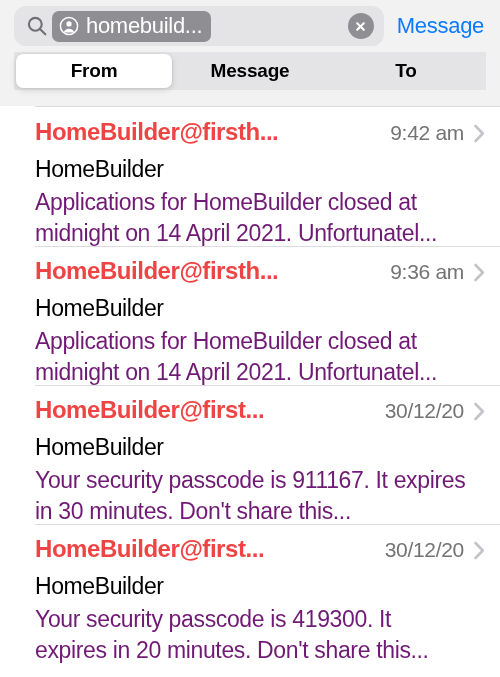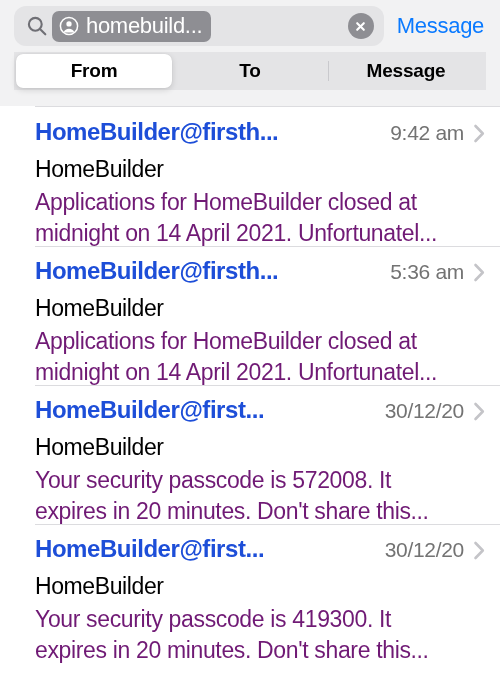--- a/index.html
+++ b/index.html
@@ -204,21 +204,21 @@
   .row-top {
     display: flex;
     align-items: baseline;
     justify-content: space-between;
     gap: 8px;
   }
 
   .sender {
     font-size: 24px;
     font-weight: 700;
-    color: #1d4ed8;
+    color: #ef4444;
     letter-spacing: -0.45px;
     white-space: nowrap;
     overflow: hidden;
     line-height: 1.18;
   }
 
   .row-meta {
     display: flex;
     align-items: center;
     flex: 0 0 auto;
@@ -299,22 +299,22 @@
             <line x1="10.8" y1="4.2" x2="4.2" y2="10.8" stroke="#ffffff" stroke-width="2.1" stroke-linecap="round"></line>
           </svg>
         </span>
       </div>
 
       <button class="cancel-button">Message</button>
     </div>
 
     <div class="segmented">
       <button class="segment selected">From</button>
+      <button class="segment divider-left">Message</button>
       <button class="segment">To</button>
-      <button class="segment divider-left">Message</button>
     </div>
   </div>
 
   <div class="list">
 
     <div class="row">
       <div class="row-top">
         <div class="sender">HomeBuilder@firsth...</div>
         <div class="row-meta">
           <span class="timestamp">9:42 am</span>
@@ -326,21 +326,21 @@
         </div>
       </div>
       <div class="subject">HomeBuilder</div>
       <div class="snippet">Applications for HomeBuilder closed at midnight on 14 April 2021. Unfortunatel...</div>
     </div>
 
     <div class="row">
       <div class="row-top">
         <div class="sender">HomeBuilder@firsth...</div>
         <div class="row-meta">
-          <span class="timestamp">5:36 am</span>
+          <span class="timestamp">9:36 am</span>
           <span class="chevron">
             <svg width="13" height="21" viewBox="0 0 13 21" fill="none">
               <polyline points="2.5,3 9.8,10.5 2.5,18" stroke="#c4c4c8" stroke-width="2.6" stroke-linecap="round" stroke-linejoin="round"></polyline>
             </svg>
           </span>
         </div>
       </div>
       <div class="subject">HomeBuilder</div>
       <div class="snippet">Applications for HomeBuilder closed at midnight on 14 April 2021. Unfortunatel...</div>
     </div>
@@ -351,21 +351,21 @@
         <div class="row-meta">
           <span class="timestamp">30/12/20</span>
           <span class="chevron">
             <svg width="13" height="21" viewBox="0 0 13 21" fill="none">
               <polyline points="2.5,3 9.8,10.5 2.5,18" stroke="#c4c4c8" stroke-width="2.6" stroke-linecap="round" stroke-linejoin="round"></polyline>
             </svg>
           </span>
         </div>
       </div>
       <div class="subject">HomeBuilder</div>
-      <div class="snippet">Your security passcode is 572008. It expires in 20 minutes. Don't share this...</div>
+      <div class="snippet">Your security passcode is 911167. It expires in 30 minutes. Don't share this...</div>
     </div>
 
     <div class="row">
       <div class="row-top">
         <div class="sender">HomeBuilder@first...</div>
         <div class="row-meta">
           <span class="timestamp">30/12/20</span>
           <span class="chevron">
             <svg width="13" height="21" viewBox="0 0 13 21" fill="none">
               <polyline points="2.5,3 9.8,10.5 2.5,18" stroke="#c4c4c8" stroke-width="2.6" stroke-linecap="round" stroke-linejoin="round"></polyline>

